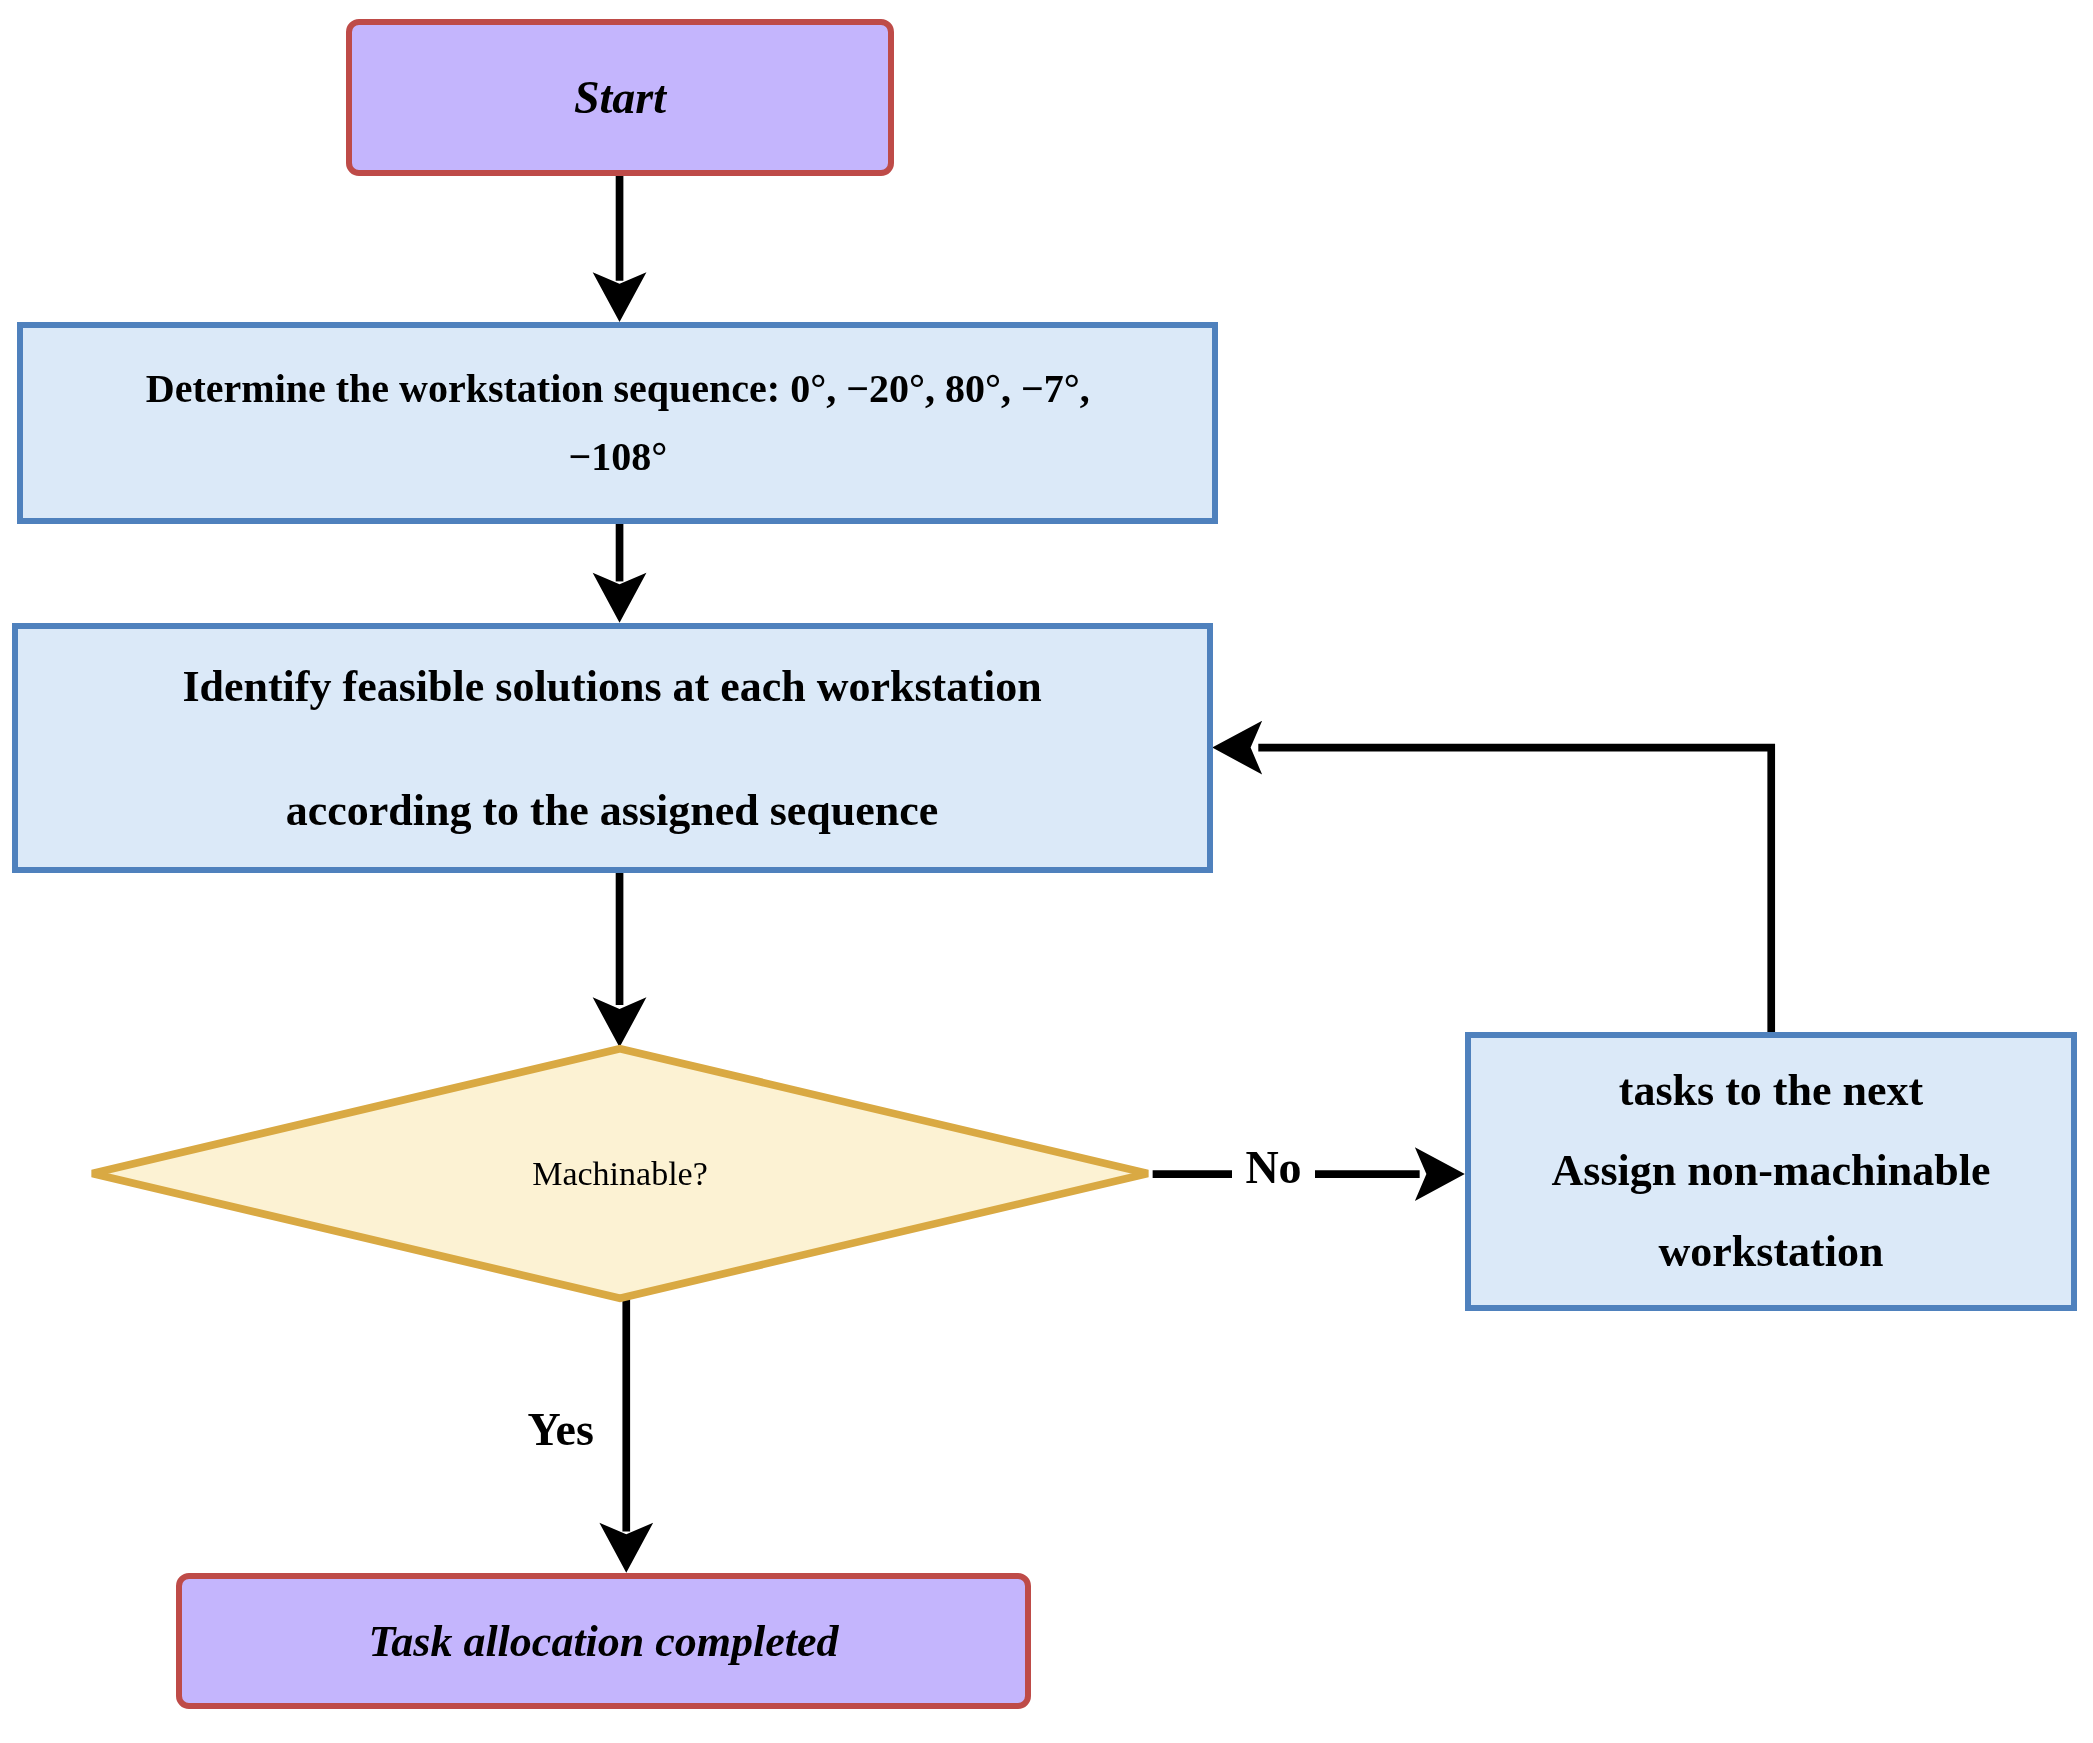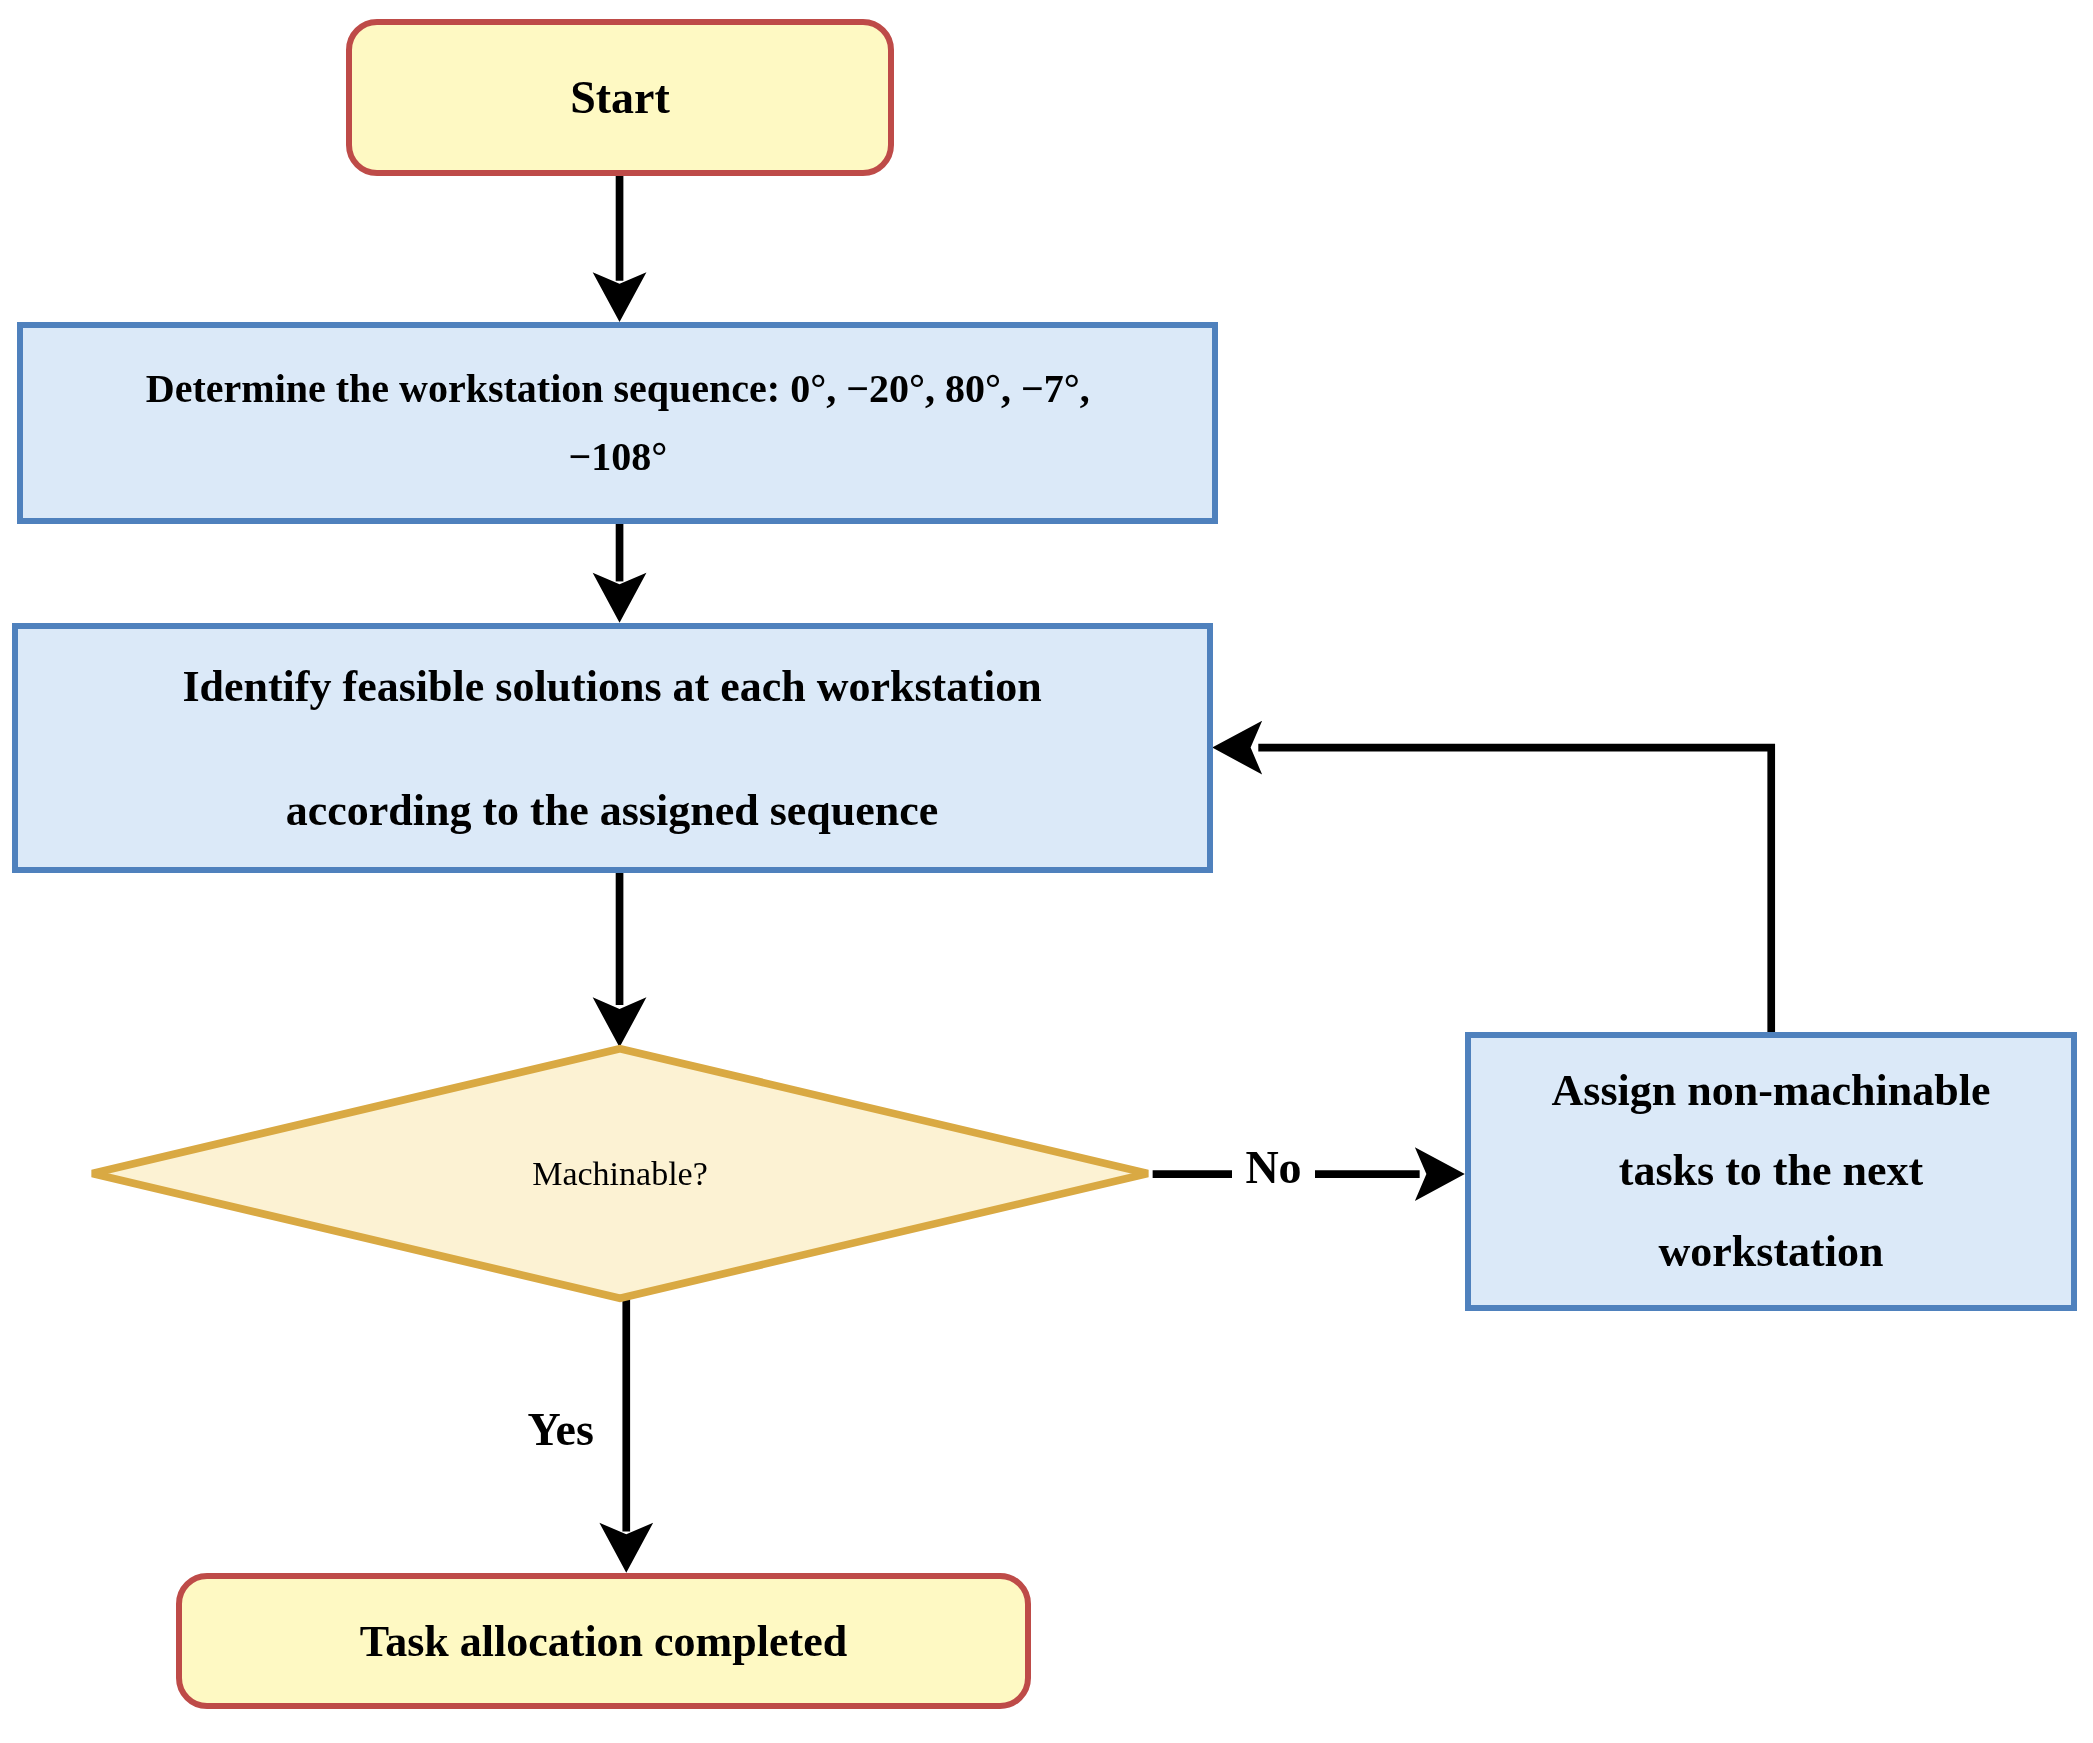--- a/index.html
+++ b/index.html
@@ -30,23 +30,24 @@
     text-align: center;
     z-index: 2;
     font-weight: bold;
     color: #000000;
   }
   .node .line {
     display: block;
     white-space: nowrap;
   }
   .terminator {
-    background: #fef9c3;
+    background: #c4b5fd;
     border: 6.7px solid #be4b48;
-    border-radius: 31px;
+    border-radius: 13px;
+    font-style: italic;
   }
   .process {
     background: #dbe9f8;
     border: 6.7px solid #4f81bd;
   }
   #node-start      { left: 346px; top: 19px;  width: 548px;  height: 157px; font-size: 46px; }
   #node-determine  { left: 17.3px;  top: 322px; width: 1201px; height: 202px; font-size: 40px; line-height: 1.7; }
   #node-identify   { left: 11.5px;  top: 623px; width: 1201px; height: 250px; font-size: 44px; line-height: 1.75; gap: 47px; }
   #node-assign     { left: 1465px; top: 1032px; width: 612px; height: 279px; font-size: 44px; line-height: 1.82; }
   #node-done       { left: 176px; top: 1573px; width: 855px; height: 136px; font-size: 44px; }
@@ -133,22 +134,22 @@
   </div>
 
   <div id="decision-wrap">
     <svg width="1068" height="261" viewBox="0 0 1112 272" xmlns="http://www.w3.org/2000/svg">
       <polygon points="556,6 1106,136 556,266 6,136" fill="#fcf2d3" stroke="#d9a943" stroke-width="8" stroke-linejoin="miter"></polygon>
     </svg>
     <div id="decision-label">Machinable?</div>
   </div>
 
   <div class="node process" id="node-assign">
+    <span class="line">tasks to the next</span>
     <span class="line">Assign non-machinable</span>
-    <span class="line">tasks to the next</span>
     <span class="line">workstation</span>
   </div>
 
   <div class="node terminator" id="node-done">
     <span class="line">Task allocation completed</span>
   </div>
 
   <div class="edge-label" id="label-no">No</div>
   <div class="edge-label" id="label-yes">Yes</div>
 

